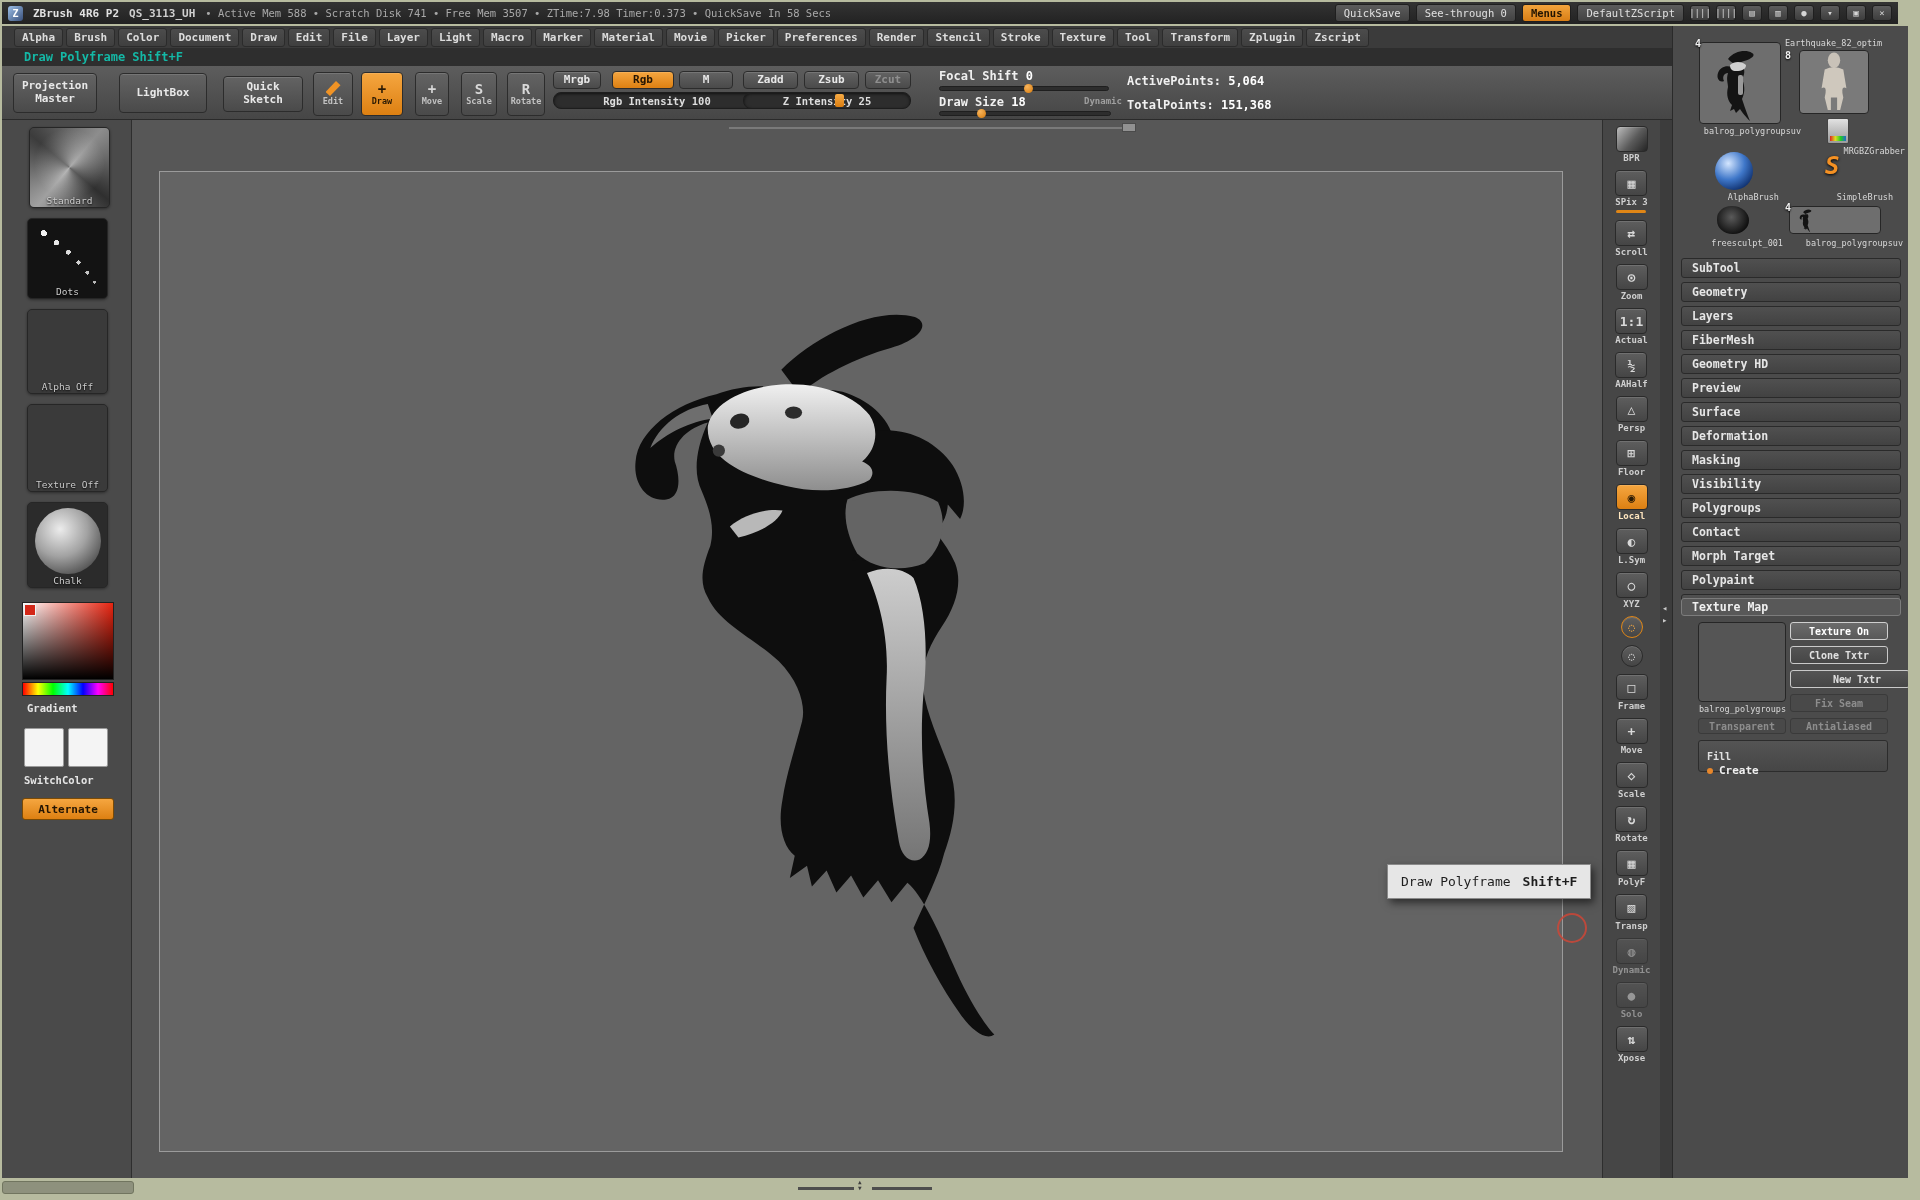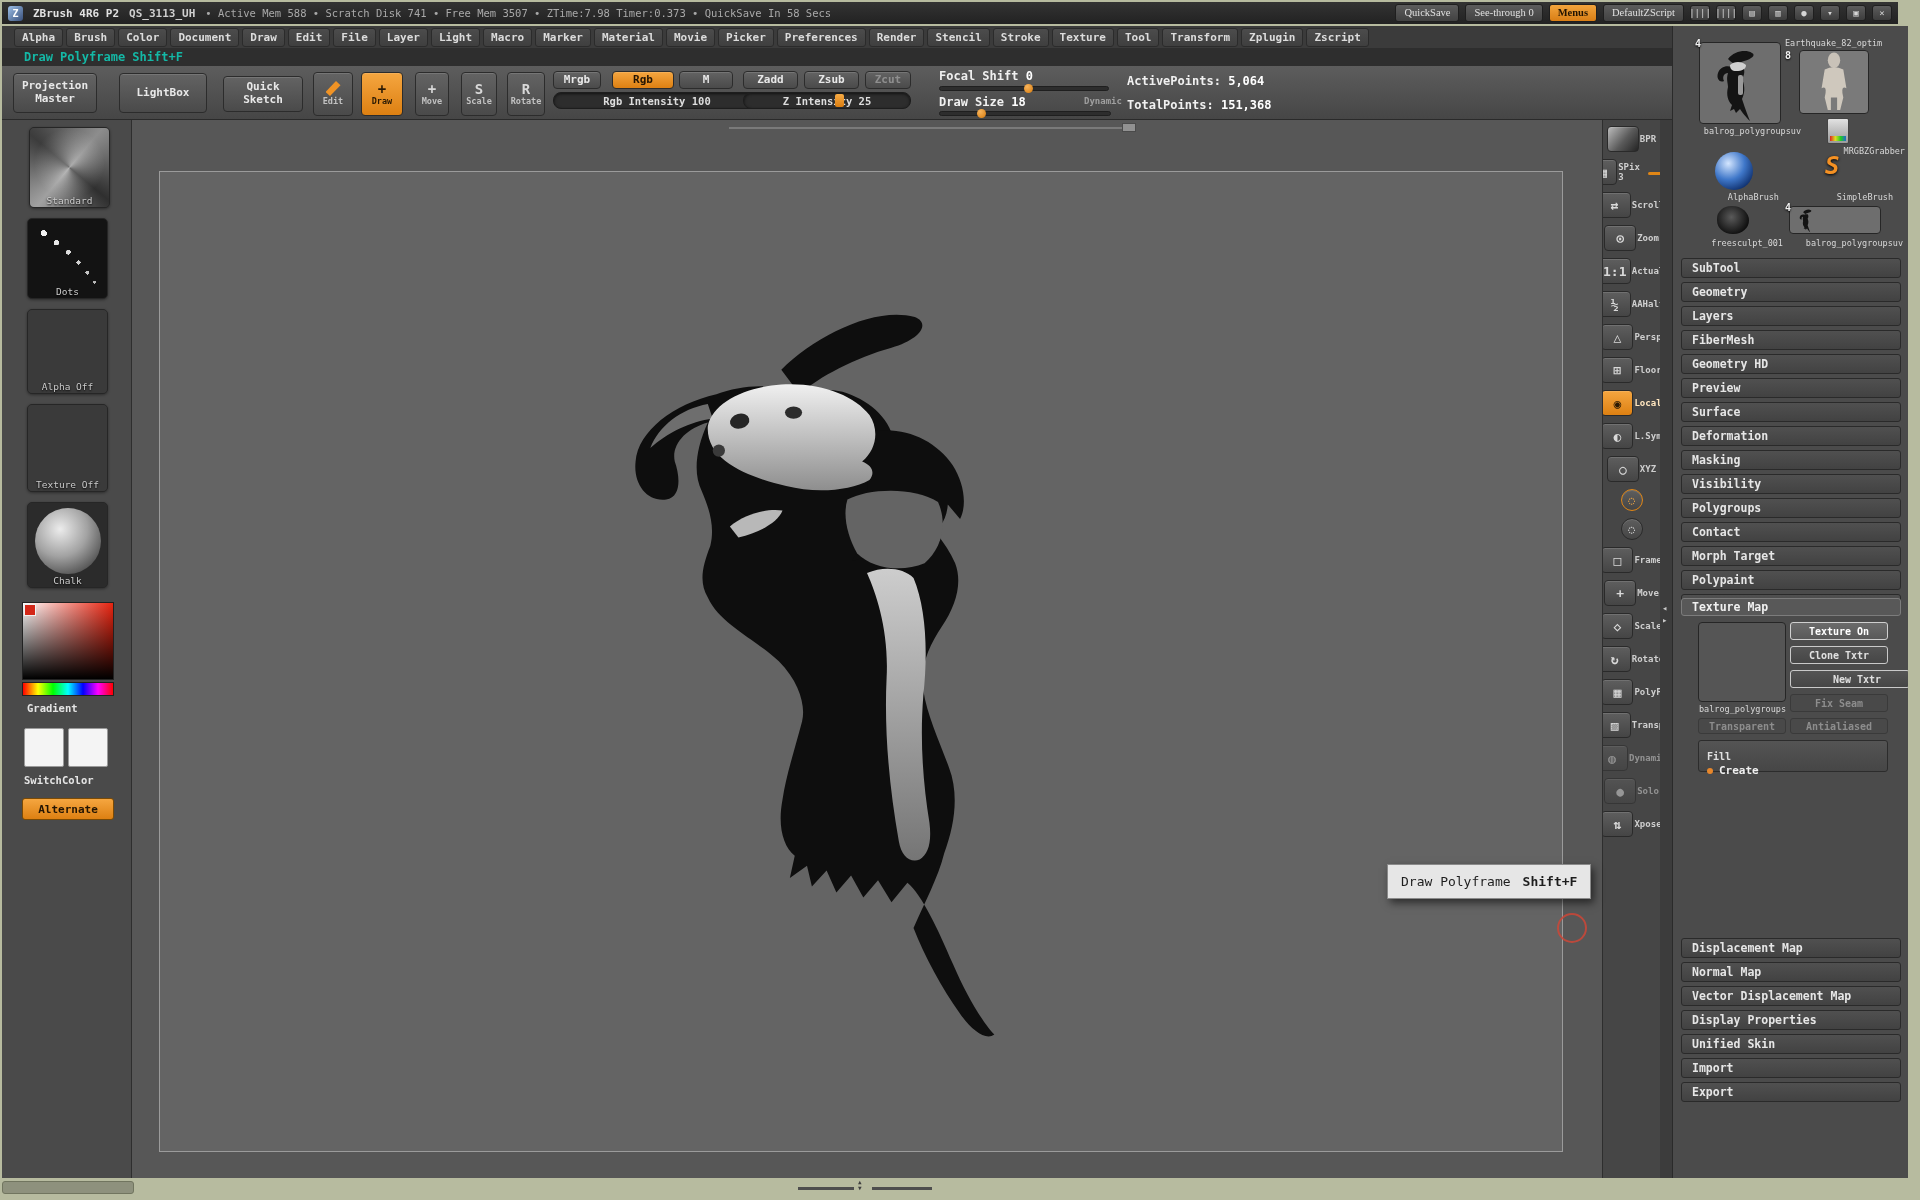--- a/index.html
+++ b/index.html
@@ -12,21 +12,21 @@
   }
   .abs { position:absolute; }
 
   
   .titlebar { left:2px; top:2px; width:1896px; height:22px; background:linear-gradient(#333,#222); display:flex; align-items:center; padding:0 6px; gap:10px; color:#cfcfcf; font-size:11px; }
   .zlogo { width:15px; height:15px; border-radius:3px; background:linear-gradient(135deg,#9ec0e8,#39507a); color:#fff; font-size:10px; font-weight:bold; display:flex; align-items:center; justify-content:center; }
   .tb-text { font-weight:bold; color:#e2e2e2; }
   .tb-doc { color:#cfcfcf; font-weight:bold; }
   .tb-stats { color:#a9a9a9; font-size:10.5px; }
   .tb-right { margin-left:auto; display:flex; align-items:center; gap:6px; }
-  .tb-btn { background:linear-gradient(#5c5c5c,#424242); border:1px solid #1f1f1f; border-radius:3px; color:#e0e0e0; font-size:10.5px; padding:2px 8px; line-height:12px; white-space:nowrap;font-family:Liberation Serif, serif; }
+  .tb-btn { background:linear-gradient(#5c5c5c,#424242); border:1px solid #1f1f1f; border-radius:3px; color:#e0e0e0; font-size:10.5px; padding:2px 8px; line-height:12px; white-space:nowrap; }
   .tb-btn.orange { background:linear-gradient(#f2a43c,#d97e15); color:#221402; font-weight:bold; }
   .tb-ico { background:linear-gradient(#5c5c5c,#3d3d3d); border:1px solid #1f1f1f; border-radius:3px; color:#d5d5d5; font-size:9px; width:20px; height:16px; display:flex; align-items:center; justify-content:center; }
 
   
   .menubar { left:2px; top:26px; width:1670px; height:22px; background:#3b3b3b; display:flex; align-items:center; padding:0 12px; gap:3px; }
   .menu-item { background:linear-gradient(#4c4c4c,#3f3f3f); border:1px solid #2b2b2b; border-radius:3px; color:#dcdcdc; font-size:11px; font-weight:bold; padding:2px 7px; line-height:13px; white-space:nowrap; }
 
   
   .hintrow { left:2px; top:48px; width:1670px; height:18px; background:#2e2e2e; color:#14b8a6; font-size:12px; font-weight:bold; padding:2px 0 0 22px; }
 
@@ -79,21 +79,21 @@
   .hscroll-knob { position:absolute; left:990px; top:3px; width:14px; height:9px; background:#919191; border:1px solid #4a4a4a; }
   .figure-svg { position:absolute; left:0; top:22px; width:1470px; height:1053px; }
   .cursor-ring { left:1557px; top:913px; width:30px; height:30px; border:2px solid rgba(205,70,55,.85); border-radius:50%; }
 
   
   .tooltip { left:1387px; top:864px; height:35px; background:#e6e6e6; border:1px solid #8a8a8a; box-shadow:3px 4px 8px rgba(0,0,0,.55); color:#1d1d1d; font-size:13px; display:flex; align-items:center; padding:0 13px; white-space:nowrap; z-index:50; }
   .tooltip b { margin-left:12px; }
 
   
   .rightstrip { left:1602px; top:120px; width:58px; height:1058px; background:#464646; border-left:1px solid #2e2e2e; display:flex; flex-direction:column; align-items:center; gap:7px; padding-top:6px; overflow:hidden; }
-  .strip-item { display:flex; flex-direction:row; align-items:center; gap:1px; }
+  .strip-item { display:flex; flex-direction:column; align-items:center; gap:1px; }
   .strip-icon { width:32px; height:26px; background:linear-gradient(#5e5e5e,#454545); border:1px solid #2a2a2a; border-radius:4px; color:#d9d9d9; font-size:13px; font-weight:bold; display:flex; align-items:center; justify-content:center; box-shadow:inset 0 1px 0 rgba(255,255,255,.12); }
   .strip-label { font-size:9px; font-weight:bold; color:#cfcfcf; }
   .strip-label:empty { display:none; }
   .strip-slider { display:none; width:30px; height:3px; background:#e08616; border-radius:2px; margin-top:2px; }
   .strip-item.spix .strip-slider { display:block; }
   .strip-item.thumb .strip-icon { background:linear-gradient(130deg,#bdbdbd,#5a5a5a 55%,#242424); }
   .strip-item.active .strip-icon { background:linear-gradient(#f5a640,#dd8012); color:#2b1a04; }
   .strip-item.active .strip-label { color:#ffe6bf; }
   .strip-item.dim { opacity:.55; }
   .strip-item.round .strip-icon { width:22px; height:22px; border-radius:50%; font-size:11px; }
@@ -588,36 +588,20 @@
   <div class="sbtn on" style="left:117px;top:596px;width:98px;height:18px;">Texture On</div>
   <div class="sbtn lite" style="left:117px;top:620px;width:98px;height:18px;">Clone Txtr</div>
   <div class="sbtn lite" style="left:117px;top:644px;width:120px;height:18px;padding-left:14px;">New Txtr</div>
   <div class="sbtn dim" style="left:117px;top:668px;width:98px;height:18px;">Fix Seam</div>
   <div class="sbtn dim" style="left:25px;top:692px;width:88px;height:16px;">Transparent</div>
   <div class="sbtn dim" style="left:117px;top:692px;width:98px;height:16px;">Antialiased</div>
   <div class="sbtn" style="left:25px;top:714px;width:190px;height:32px;justify-content:flex-start;padding-left:8px;">Fill</div>
 
   <div class="create-h" style="left:14px;top:738px;"><span>Create</span></div>
 
-  <div class="sec-wrap" style="top:912px;">
-
-      <div class="sec">Displacement Map</div>
-
-      <div class="sec">Normal Map</div>
-
-      <div class="sec">Vector Displacement Map</div>
-
-      <div class="sec">Display Properties</div>
-
-      <div class="sec">Unified Skin</div>
-
-      <div class="sec">Import</div>
-
-      <div class="sec">Export</div>
-    </div>
 </div>
 
 <div class="abs bottomstrip">
   <div class="bs-chunk"></div>
   <div class="bs-bar" style="left:798px;width:56px;"></div>
   <div class="bs-arrows">▲<br>▼</div>
   <div class="bs-bar" style="left:872px;width:60px;"></div>
 </div>
 
 </body></html>

